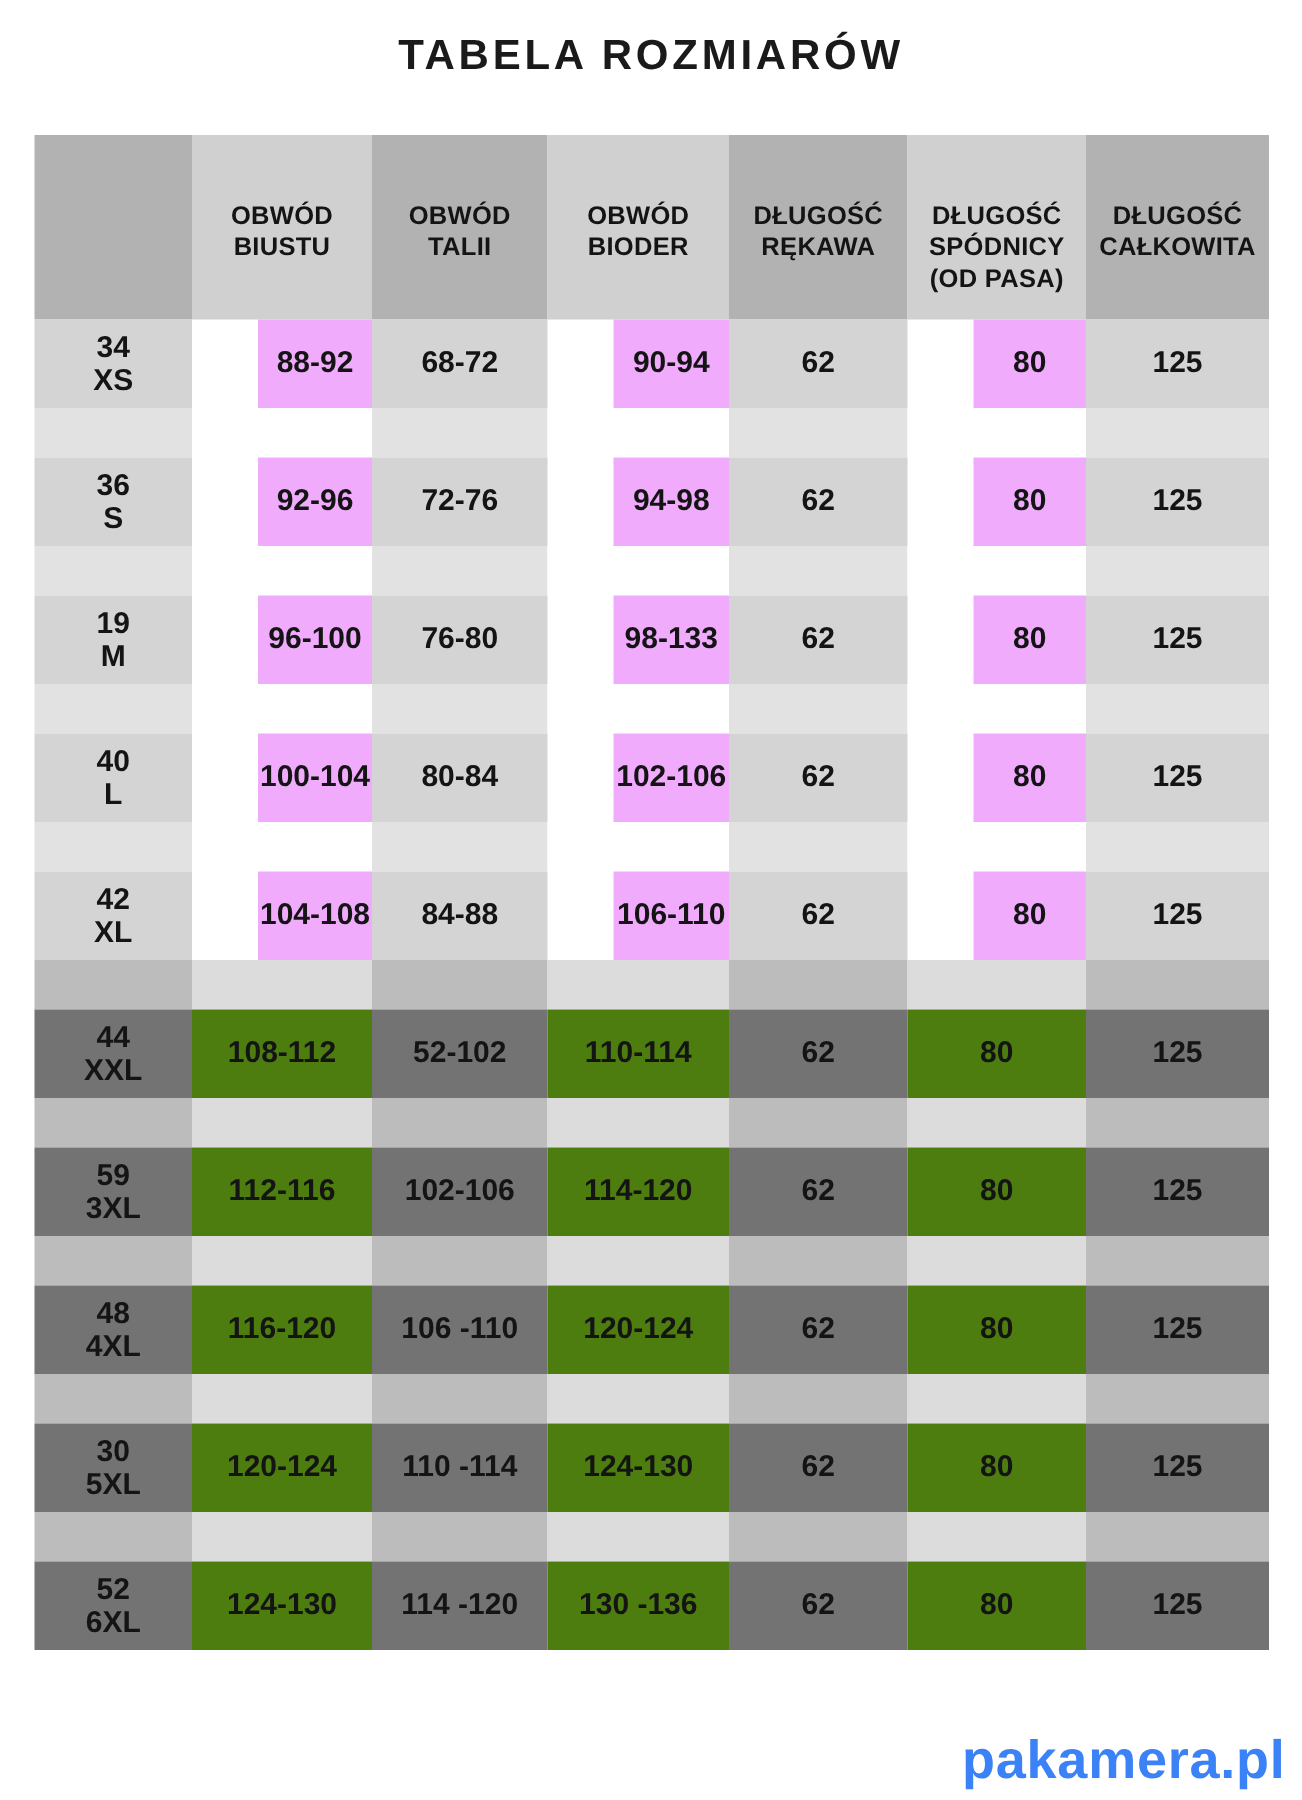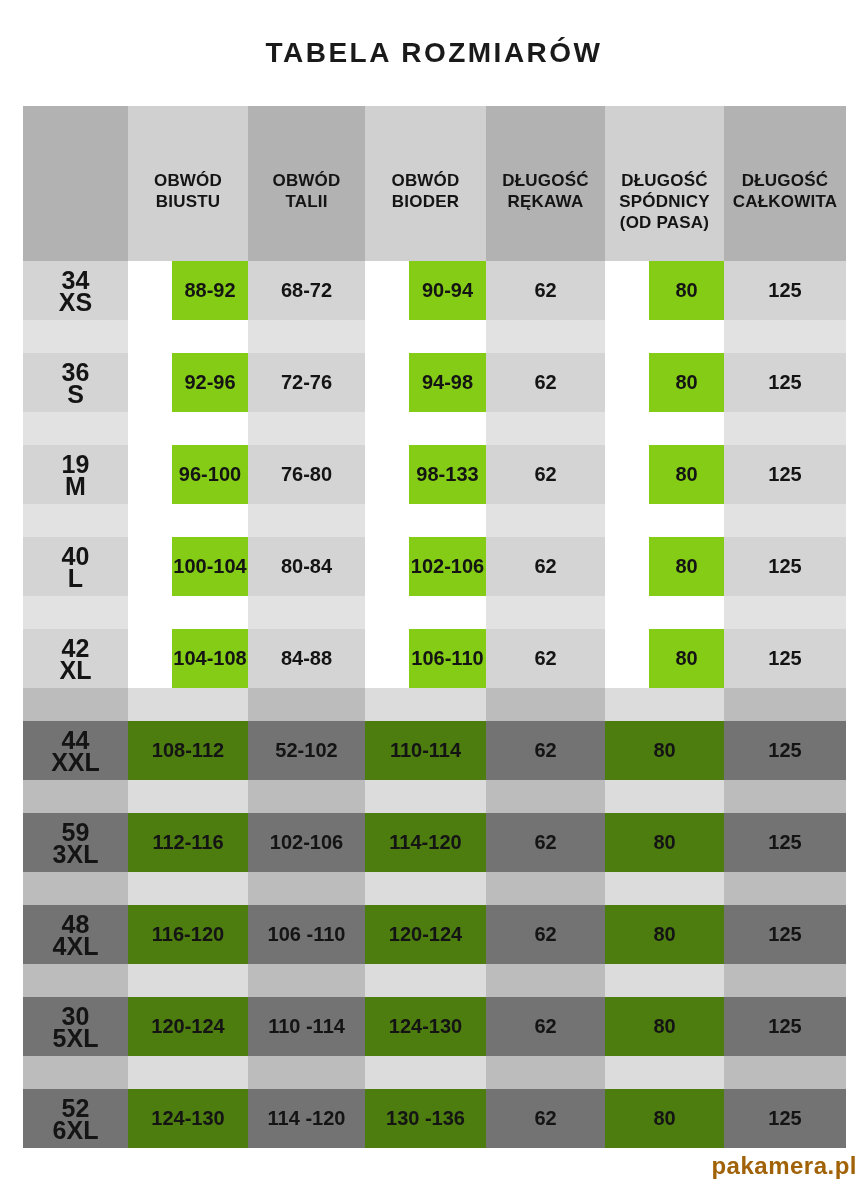--- a/index.html
+++ b/index.html
@@ -5,21 +5,21 @@
   * { margin: 0; padding: 0; box-sizing: border-box; }
   html, body {
     width: 868px; height: 1200px;
     background: #ffffff;
     font-family: "Liberation Sans", sans-serif;
     color: #141414;
     overflow: hidden;
     position: relative;
   }
   .page-title {
-    margin-top: 36px;
+    margin-top: 20px;
     text-align: center;
     font-size: 28px;
     font-weight: bold;
     letter-spacing: 2.5px;
     color: #1a1a1a;
     line-height: 34px;
   }
   .size-table {
     margin: 36px 0 0 23px;
     width: 823px;
@@ -30,51 +30,51 @@
   .cell {
     display: flex;
     align-items: center;
     justify-content: center;
     text-align: center;
     font-weight: bold;
     font-size: 20px;
   }
   
   .header .cell {
-    height: 155px;
+    height: 123px;
     align-items: flex-start;
-    padding-top: 64px;
+    padding-top: 43px;
     font-size: 17px;
     line-height: 21px;
     white-space: pre-line;
     letter-spacing: 0.2px;
   }
   .header .even { background: #b2b2b2; }
   .header .odd  { background: #d0d0d0; }
   
   .band .cell   { height: 59px; }
   .spacer .cell { height: 33px; }
   .band.light .even   { background: #d4d4d4; }
-  .band.light .odd    { background: #84cc16; margin-left: 44px; }
+  .band.light .odd    { background: #f0abfc; margin-left: 44px; }
   .spacer.light .even { background: #e2e2e2; }
   .spacer.light .odd  { background: #ffffff; }
   .band.dark .even    { background: #737373; }
   .band.dark .odd     { background: #4d7c0f; }
   .spacer.dark .even  { background: #bcbcbc; }
   .spacer.dark .odd   { background: #dcdcdc; }
   
-  .cell.size { flex-direction: column; font-size: 25px; line-height: 22px; }
+  .cell.size { flex-direction: column; font-size: 20px; line-height: 22px; }
   .watermark {
     position: absolute;
     right: 11px;
     top: 1152px;
-    font-size: 24px;
+    font-size: 36px;
     font-weight: bold;
     letter-spacing: 0.5px;
-    color: #a16207;
+    color: #3b82f6;
   }
 </style>
 </head>
 <body>
 
 <div class="page-title">TABELA ROZMIARÓW</div>
 
 <div class="size-table">
 
   <div class="row header">

